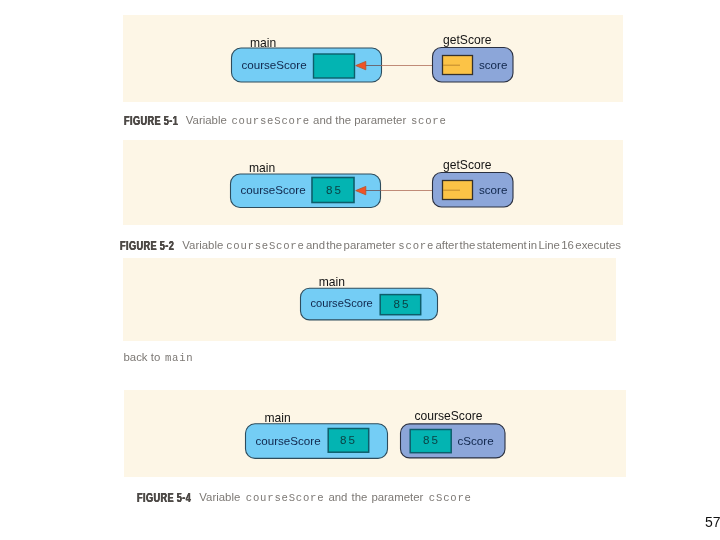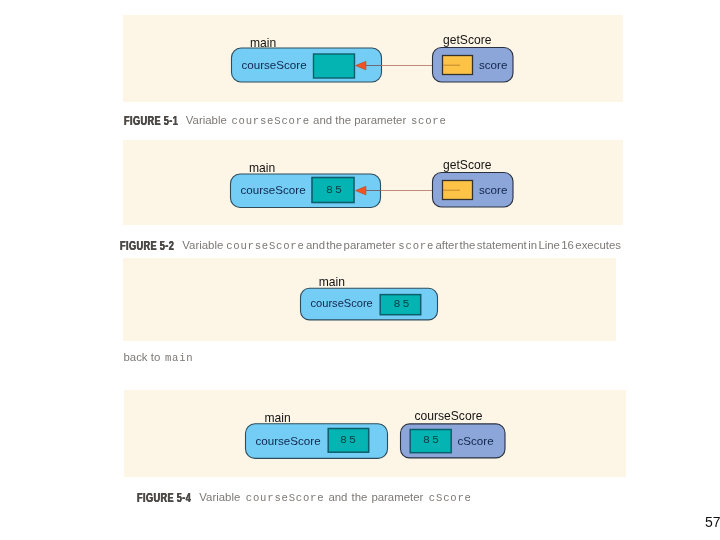--- a/index.html
+++ b/index.html
@@ -10,21 +10,21 @@
   .cap{position:absolute;color:#7c7874;font-size:11.4px;line-height:12px;white-space:nowrap;}
   .cap .lbl{font-weight:bold;color:#4e4a47;font-size:12.8px;letter-spacing:0.55px;
             margin-right:-13.6px;display:inline-block;transform:scaleX(0.715);
             transform-origin:left center;word-spacing:normal;position:relative;top:1.3px;
             text-shadow:0.35px 0 0 #4e4a47,-0.35px 0 0 #4e4a47;}
   .mono{font-family:"Liberation Mono","DejaVu Sans Mono",monospace;font-size:10.6px;
         letter-spacing:0.78px;margin-left:1.5px;}
   .pagenum{position:absolute;font-size:14px;color:#111;}
   .boxlabel{position:absolute;font-size:12.1px;color:#141414;white-space:nowrap;}
   .varname{position:absolute;font-size:11.6px;color:#10264b;white-space:nowrap;}
-  .val{position:absolute;font-family:Liberation Mono, monospace;
+  .val{position:absolute;font-family:Liberation Sans, sans-serif;
        font-size:11.6px;color:#0b4245;white-space:nowrap;letter-spacing:2px;}
   svg{position:absolute;overflow:visible;}
 </style>
 </head>
 <body>
 
 <div id="root">
 
 <div class="panel" style="left:79px;top:15px;width:500px;height:87px;"></div>
 

